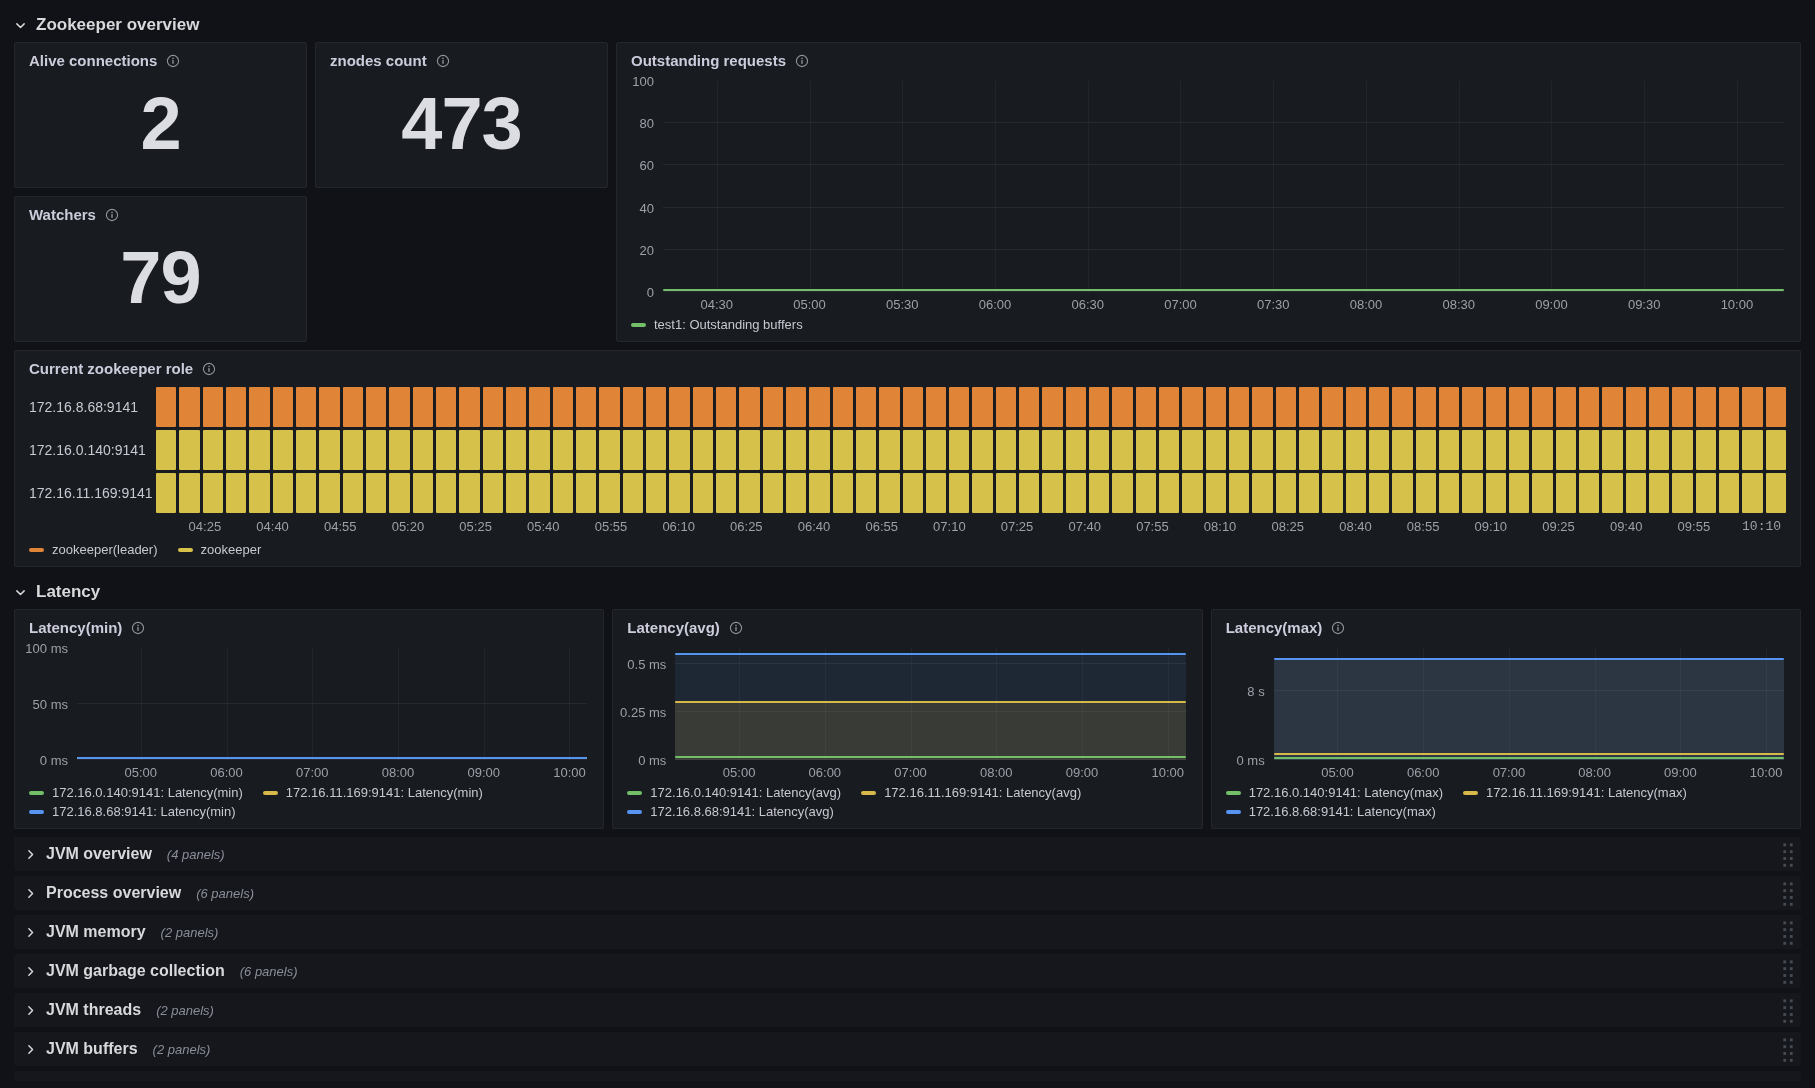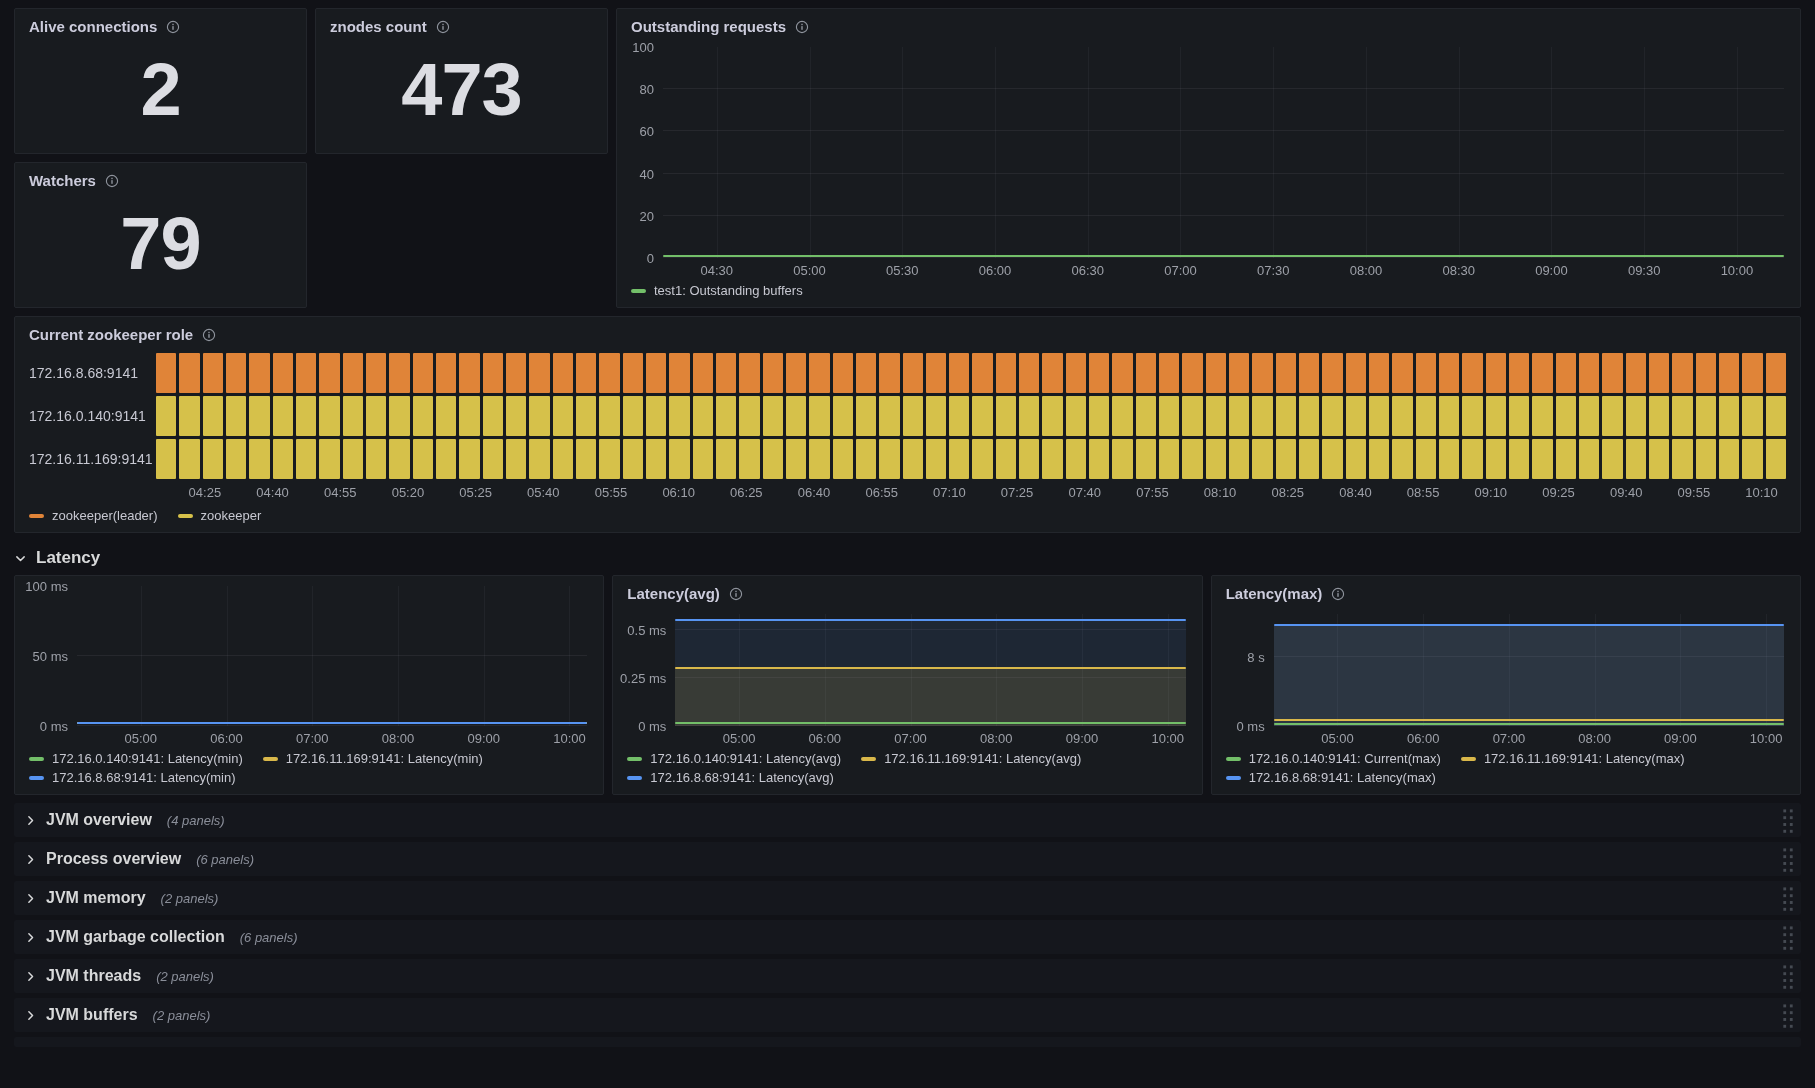--- a/index.html
+++ b/index.html
@@ -69,20 +69,28 @@
   .drag-handle{position:absolute;right:7px;top:50%;transform:translateY(-50%);width:13px;height:27px;
     background-image:radial-gradient(circle,#454a52 1.5px,transparent 1.7px);
     background-size:6.5px 6.8px;background-position:0.5px 1px;}
   .partial-row{height:10px;margin-top:5px;background:#15171d;border-radius:2px;}
 </style>
 </head>
 <body>
 
 <div class="dashboard">
 
+  <div class="section-header">
+    <span class="chev">
+      <svg width="13" height="13" viewBox="0 0 16 16" fill="none">
+          <path d="M3.5 6l4.5 4.5L12.5 6" stroke="currentColor" stroke-width="1.8" stroke-linecap="round" stroke-linejoin="round"></path>
+        </svg>
+    </span>
+    <span class="section-title">Zookeeper overview</span>
+  </div>
 
   <div class="top-grid">
 
 
     <div class="panel">
       <div class="panel-header">
         <span class="panel-title">Alive connections</span>
         <span class="info-icon">
           <svg width="14" height="14" viewBox="0 0 16 16">
               <circle cx="8" cy="8" r="6.4" fill="none" stroke="currentColor" stroke-width="1.3"></circle>
@@ -444,21 +452,21 @@
           <div class="x-tick" style="left: 56.9783%; top: 3px;">07:40</div>
           <div class="x-tick" style="left: 61.1304%; top: 3px;">07:55</div>
           <div class="x-tick" style="left: 65.2826%; top: 3px;">08:10</div>
           <div class="x-tick" style="left: 69.4348%; top: 3px;">08:25</div>
           <div class="x-tick" style="left: 73.587%; top: 3px;">08:40</div>
           <div class="x-tick" style="left: 77.7391%; top: 3px;">08:55</div>
           <div class="x-tick" style="left: 81.8913%; top: 3px;">09:10</div>
           <div class="x-tick" style="left: 86.0435%; top: 3px;">09:25</div>
           <div class="x-tick" style="left: 90.1957%; top: 3px;">09:40</div>
           <div class="x-tick" style="left: 94.3478%; top: 3px;">09:55</div>
-          <div class="x-tick" style="left: 98.5%; top: 3px;">10:10</div>
+          <div class="x-tick" style="left: 98.5%; top: 3px; font-family: Liberation Mono, monospace;">10:10</div>
         </div>
     </div>
     <div class="legend">
         <div class="legend-row">
           <div class="legend-item">
             <div class="legend-marker" style="background: rgb(224, 132, 56);"></div>
             <span class="legend-label">zookeeper(leader)</span>
           </div>
           <div class="legend-item">
             <div class="legend-marker" style="background: rgb(214, 193, 74);"></div>
@@ -473,20 +481,30 @@
       <svg width="13" height="13" viewBox="0 0 16 16" fill="none">
           <path d="M3.5 6l4.5 4.5L12.5 6" stroke="currentColor" stroke-width="1.8" stroke-linecap="round" stroke-linejoin="round"></path>
         </svg>
     </span>
     <span class="section-title">Latency</span>
   </div>
 
   <div class="latency-grid">
 
     <div class="panel panel-latency">
+      <div class="panel-header">
+        <span class="panel-title">Latency(min)</span>
+        <span class="info-icon">
+          <svg width="14" height="14" viewBox="0 0 16 16">
+              <circle cx="8" cy="8" r="6.4" fill="none" stroke="currentColor" stroke-width="1.3"></circle>
+              <rect x="7.2" y="7" width="1.6" height="4.2" fill="currentColor"></rect>
+              <rect x="7.2" y="4.3" width="1.6" height="1.6" fill="currentColor"></rect>
+            </svg>
+        </span>
+      </div>
       <div class="chart">
         <div class="y-axis">
             <div class="y-tick" style="bottom: 0%;">0 ms</div>
             <div class="y-tick" style="bottom: 50%;">50 ms</div>
             <div class="y-tick" style="bottom: 100%;">100 ms</div>
           </div>
         <div class="plot">
             <div class="gl-h" style="bottom: 0%;"></div>
             <div class="gl-h" style="bottom: 50%;"></div>
             <div class="gl-v" style="left: 12.5%;"></div>
@@ -626,21 +644,21 @@
             <div class="x-tick" style="left: 46.1%;">07:00</div>
             <div class="x-tick" style="left: 62.9%;">08:00</div>
             <div class="x-tick" style="left: 79.7%;">09:00</div>
             <div class="x-tick" style="left: 96.5%;">10:00</div>
           </div>
       </div>
       <div class="legend">
           <div class="legend-row">
             <div class="legend-item">
               <div class="legend-marker" style="background: rgb(115, 191, 105);"></div>
-              <span class="legend-label">172.16.0.140:9141: Current(max)</span>
+              <span class="legend-label">172.16.0.140:9141: Latency(max)</span>
             </div>
             <div class="legend-item">
               <div class="legend-marker" style="background: rgb(217, 184, 74);"></div>
               <span class="legend-label">172.16.11.169:9141: Latency(max)</span>
             </div>
           </div>
           <div class="legend-row">
             <div class="legend-item">
               <div class="legend-marker" style="background: rgb(87, 148, 242);"></div>
               <span class="legend-label">172.16.8.68:9141: Latency(max)</span>

